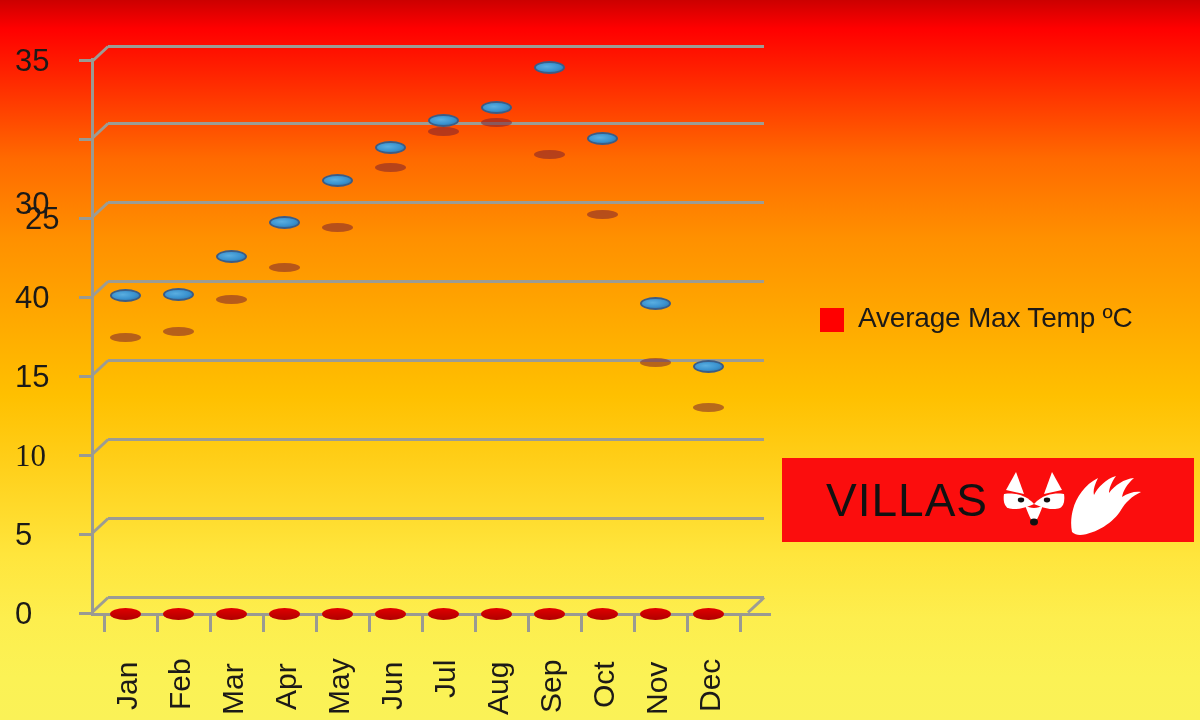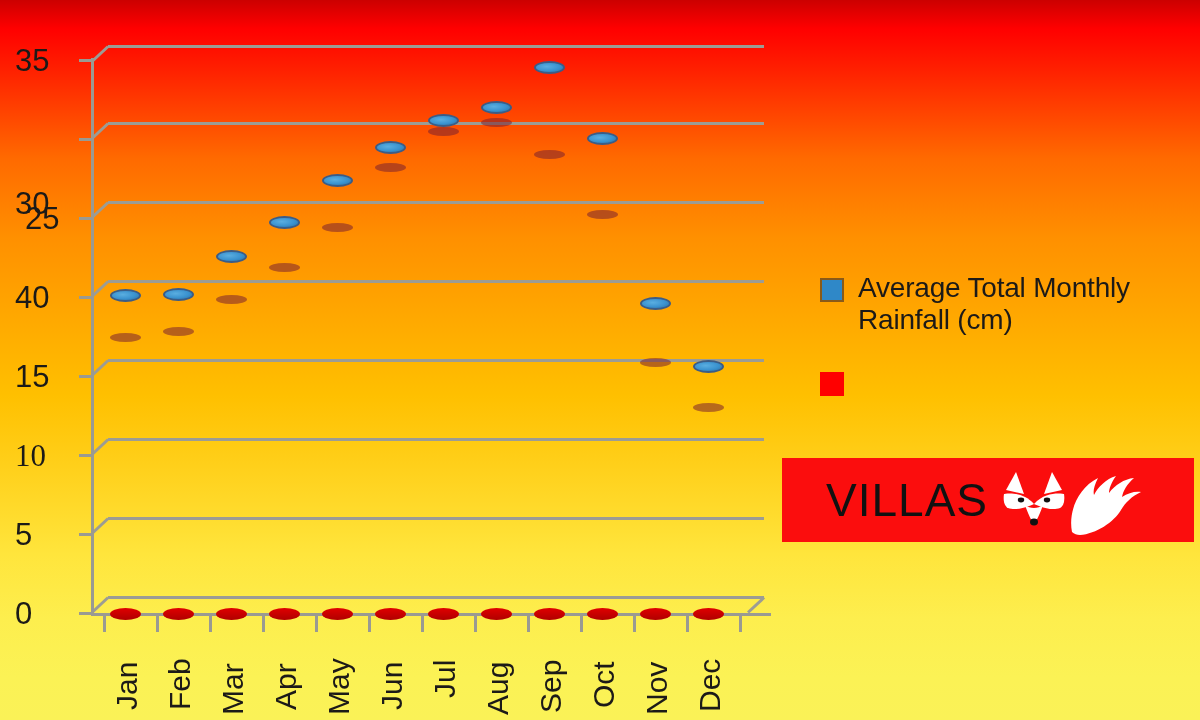--- a/index.html
+++ b/index.html
@@ -273,26 +273,23 @@
     <div class="xlab" style="left:377px;top:710px;">Jun</div>
     <div class="xlab" style="left:430px;top:698px;">Jul</div>
     <div class="xlab" style="left:483px;top:715px;">Aug</div>
     <div class="xlab" style="left:536px;top:713px;">Sep</div>
     <div class="xlab" style="left:589px;top:708px;">Oct</div>
     <div class="xlab" style="left:642px;top:715px;">Nov</div>
     <div class="xlab" style="left:695px;top:712px;">Dec</div>
   </div>
 
   <div class="legend">
-    <div class="leg-row">
-      <span class="swatch" style="background:#2f88c8;border:2px solid #8a5a18;"></span>
-      <span class="leg-text">Average Total Monthly Rainfall (cm)</span>
-    </div>
     <div class="leg-row" style="margin-top:30px;">
       <span class="swatch" style="background:#ff0000;"></span>
+      <span class="leg-text">Average Max Temp ºC</span>
     </div>
   </div>
 
   <div class="logo">
     <span class="logo-word">VILLAS</span>
     <svg class="fox-mark" viewBox="0 0 150 72">
 
       <path d="M22 8 L30 30 L12 26 Z" fill="#ffffff"></path>
       <path d="M58 8 L50 30 L68 26 Z" fill="#ffffff"></path>
 

